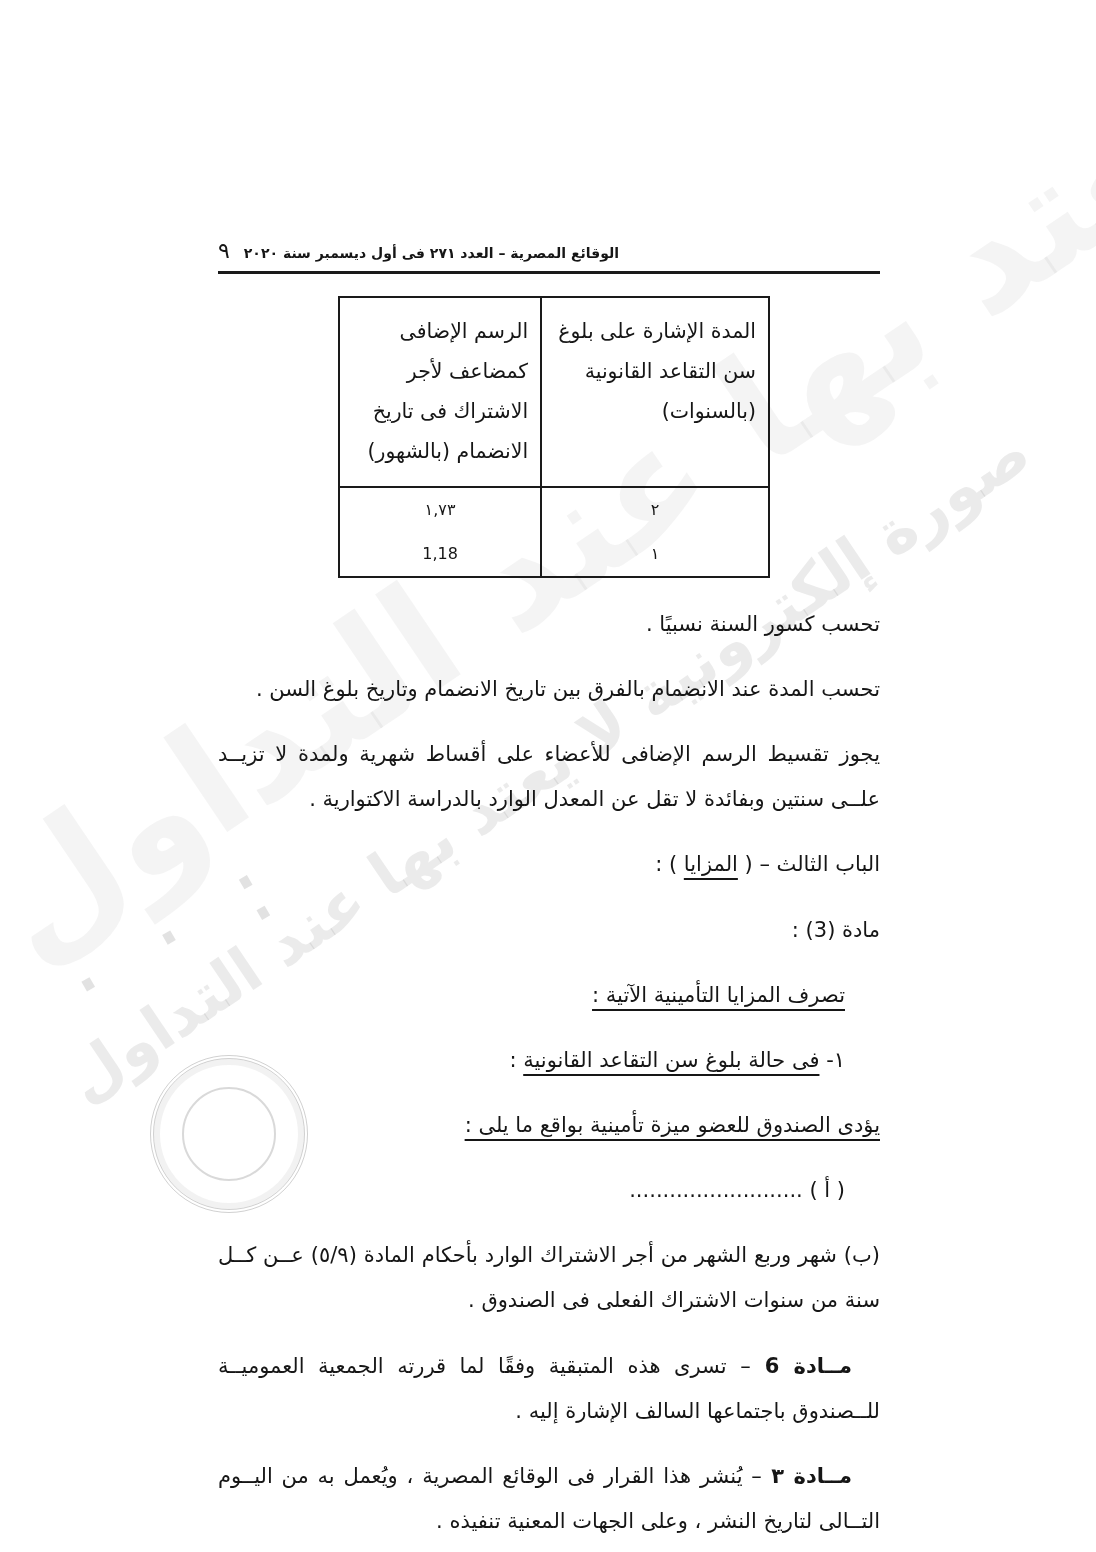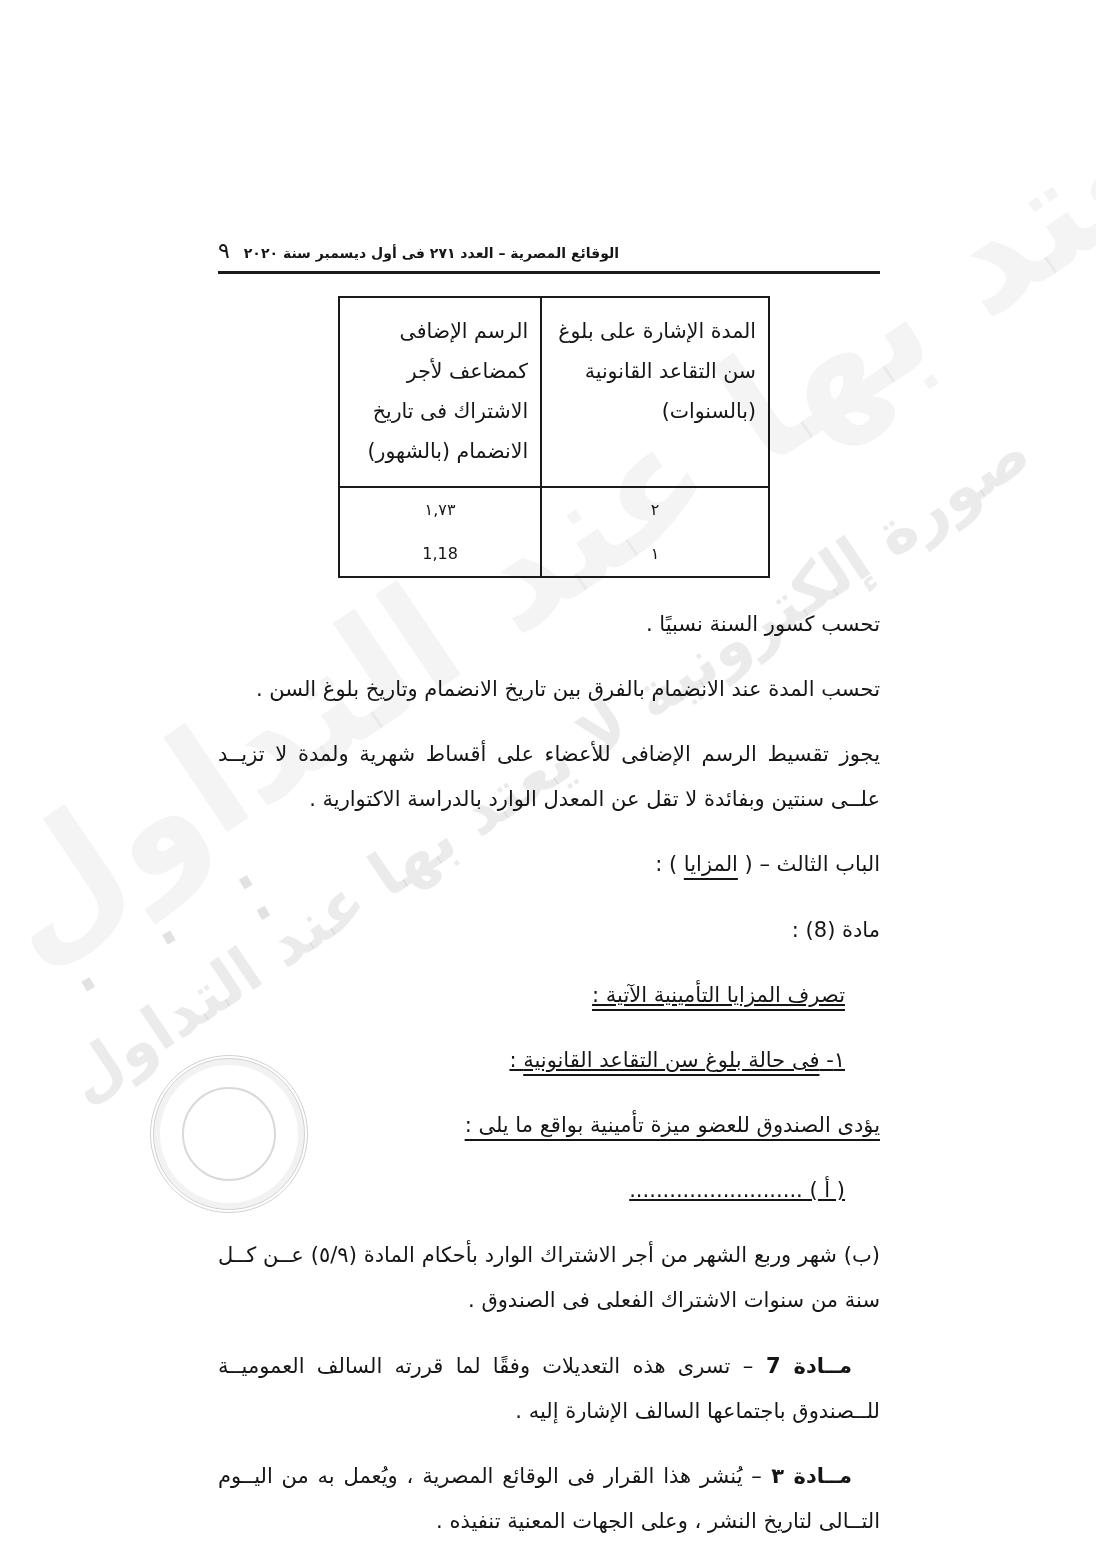--- a/index.html
+++ b/index.html
@@ -71,21 +71,21 @@
     border-top: 0; border-bottom: 0;
     font-size: 16px; text-align:center; height: 42px; vertical-align: middle;
   }
   .col-right { width: 53%; }
   .col-left  { width: 47%; }
 
   .body { margin-top: 24px; font-size: 21px; }
   .body p { margin: 0 0 20px 0; line-height: 2.15; }
   .p-right   { text-align: right; }
   .p-justify { text-align: justify; text-align-last: right; }
-  .ind35 { padding-right: 35px; text-decoration: underline; }
+  .ind35 { padding-right: 35px; }
   .ti28 { text-indent: 28px; }
   .b { font-weight: normal; }
   .xb { font-weight: 900; }
   .u { text-decoration: underline; text-underline-offset: 7px; text-decoration-thickness: 1.5px; }
 </style>
 </head>
 <body>
 
 <div class="page">
 
@@ -131,40 +131,40 @@
       <p class="p-right">تحسب كسور السنة نسبيًا .</p>
 
       <p class="p-right">تحسب المدة عند الانضمام بالفرق بين تاريخ الانضمام وتاريخ بلوغ السن .</p>
 
       <p class="p-justify">يجوز تقسيط الرسم الإضافى للأعضاء على أقساط شهرية ولمدة لا تزيــد علــى سنتين وبفائدة لا تقل عن المعدل الوارد بالدراسة الاكتوارية .</p>
 
       <p class="p-right b">
         <span>الباب الثالث – ( </span><span class="u">المزايا</span><span> ) :</span>
       </p>
 
-      <p class="p-right b">مادة (8) :</p>
+      <p class="p-right b">مادة (3) :</p>
 
       <p class="p-right ind35">
         <span class="u">تصرف المزايا التأمينية الآتية :</span>
       </p>
 
       <p class="p-right ind35">
         <span>١- </span><span class="u">فى حالة بلوغ سن التقاعد القانونية</span><span> :</span>
       </p>
 
       <p class="p-right">
         <span class="u">يؤدى الصندوق للعضو ميزة تأمينية بواقع ما يلى :</span>
       </p>
 
       <p class="p-right ind35">( أ ) ..........................</p>
 
       <p class="p-justify">(ب) شهر وربع الشهر من أجر الاشتراك الوارد بأحكام المادة (٥/٩) عــن كــل سنة من سنوات الاشتراك الفعلى فى الصندوق .</p>
 
       <p class="p-justify ti28">
-        <span class="xb">مــادة 7 </span><span>– تسرى هذه التعديلات وفقًا لما قررته السالف العموميــة للــصندوق باجتماعها السالف الإشارة إليه .</span>
+        <span class="xb">مــادة 6 </span><span>– تسرى هذه المتبقية وفقًا لما قررته الجمعية العموميــة للــصندوق باجتماعها السالف الإشارة إليه .</span>
       </p>
 
       <p class="p-justify ti28">
         <span class="xb">مــادة ٣ </span><span>– يُنشر هذا القرار فى الوقائع المصرية ، ويُعمل به من اليــوم التــالى لتاريخ النشر ، وعلى الجهات المعنية تنفيذه .</span>
       </p>
 
     </div>
   </div>
 </div>
 

